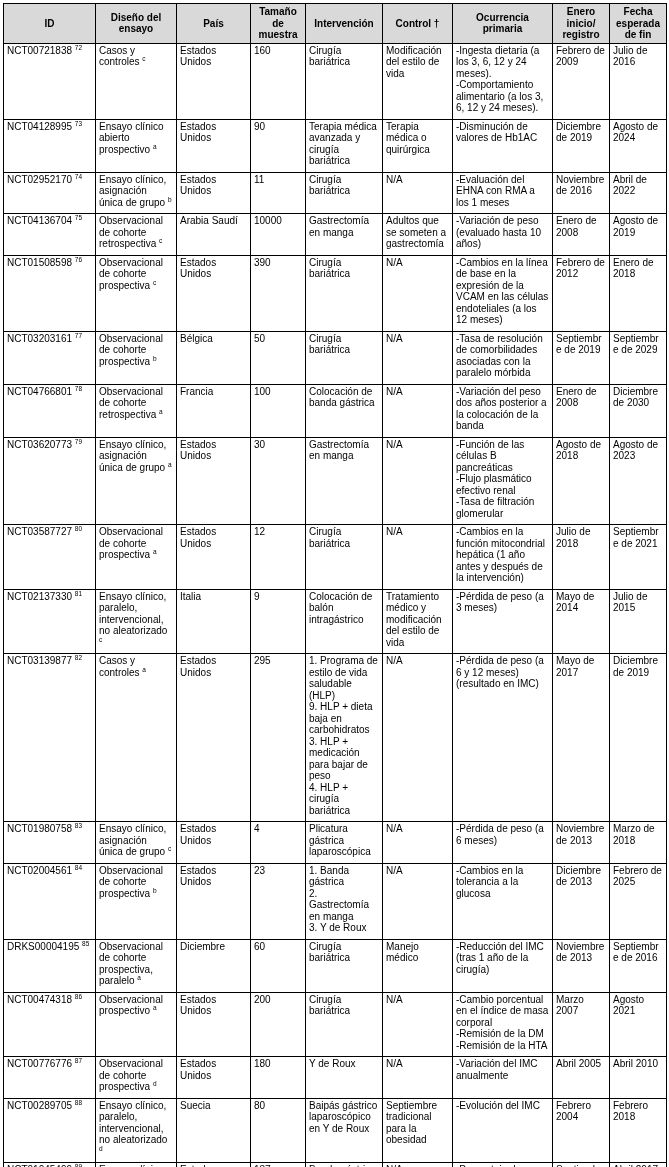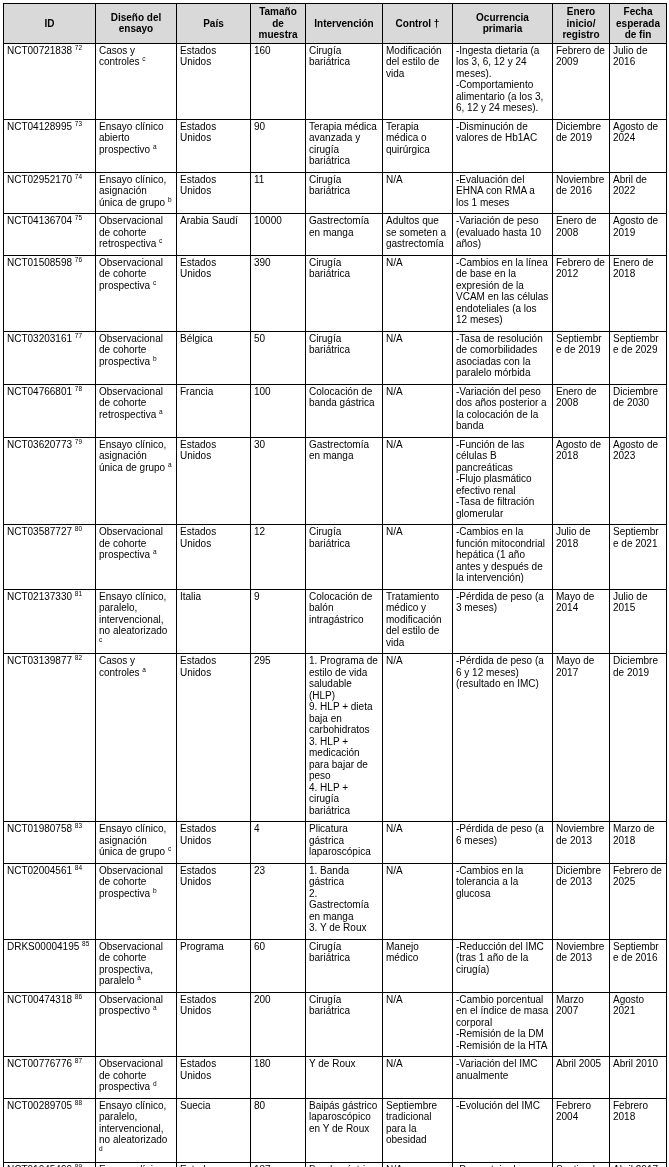--- a/index.html
+++ b/index.html
@@ -232,21 +232,21 @@
 2. Gastrectomía en manga
 3. Y de Roux</td>
           <td>N/A</td>
           <td>-Cambios en la tolerancia a la glucosa</td>
           <td>Diciembre de 2013</td>
           <td>Febrero de 2025</td>
         </tr>
         <tr>
           <td>DRKS00004195 <sup>85</sup></td>
           <td>Observacional de cohorte prospectiva, paralelo <sup>a</sup></td>
-          <td>Programa</td>
+          <td>Diciembre</td>
           <td>60</td>
           <td>Cirugía bariátrica</td>
           <td>Manejo médico</td>
           <td>-Reducción del IMC (tras 1 año de la cirugía)</td>
           <td>Noviembre de 2013</td>
           <td>Septiembre de 2016</td>
         </tr>
         <tr>
           <td>NCT00474318 <sup>86</sup></td>
           <td>Observacional prospectivo <sup>a</sup></td>

